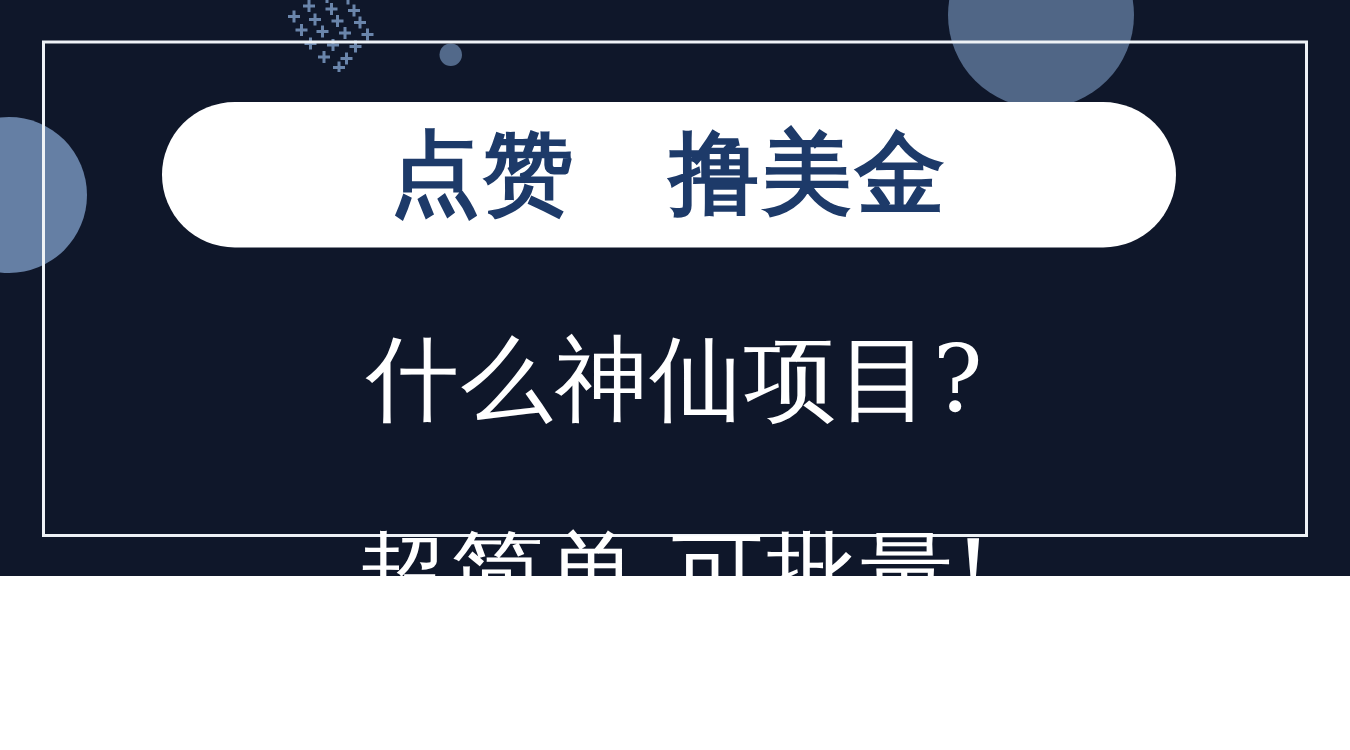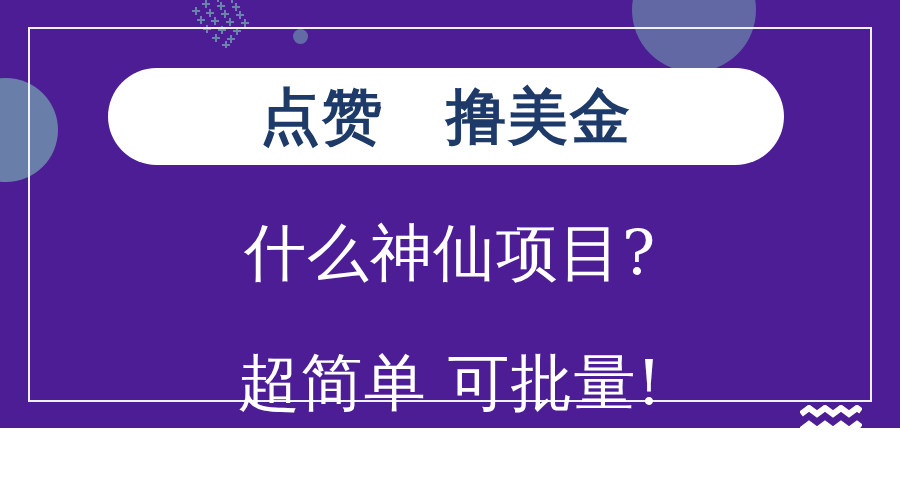--- a/index.html
+++ b/index.html
@@ -4,23 +4,23 @@
 <style>
   html, body {
     margin: 0;
     padding: 0;
     background: #ffffff;
   }
 
   #poster {
     position: relative;
     width: 900px;
-    height: 428px;
+    height: 384px;
     overflow: hidden;
-    background: #4c1d95;
+    background: #0f172a;
     font-family: "Liberation Sans", "DejaVu Sans", sans-serif;
     -webkit-font-smoothing: antialiased;
   }
 
   
   .deco {
     position: absolute;
     pointer-events: none;
   }
 

